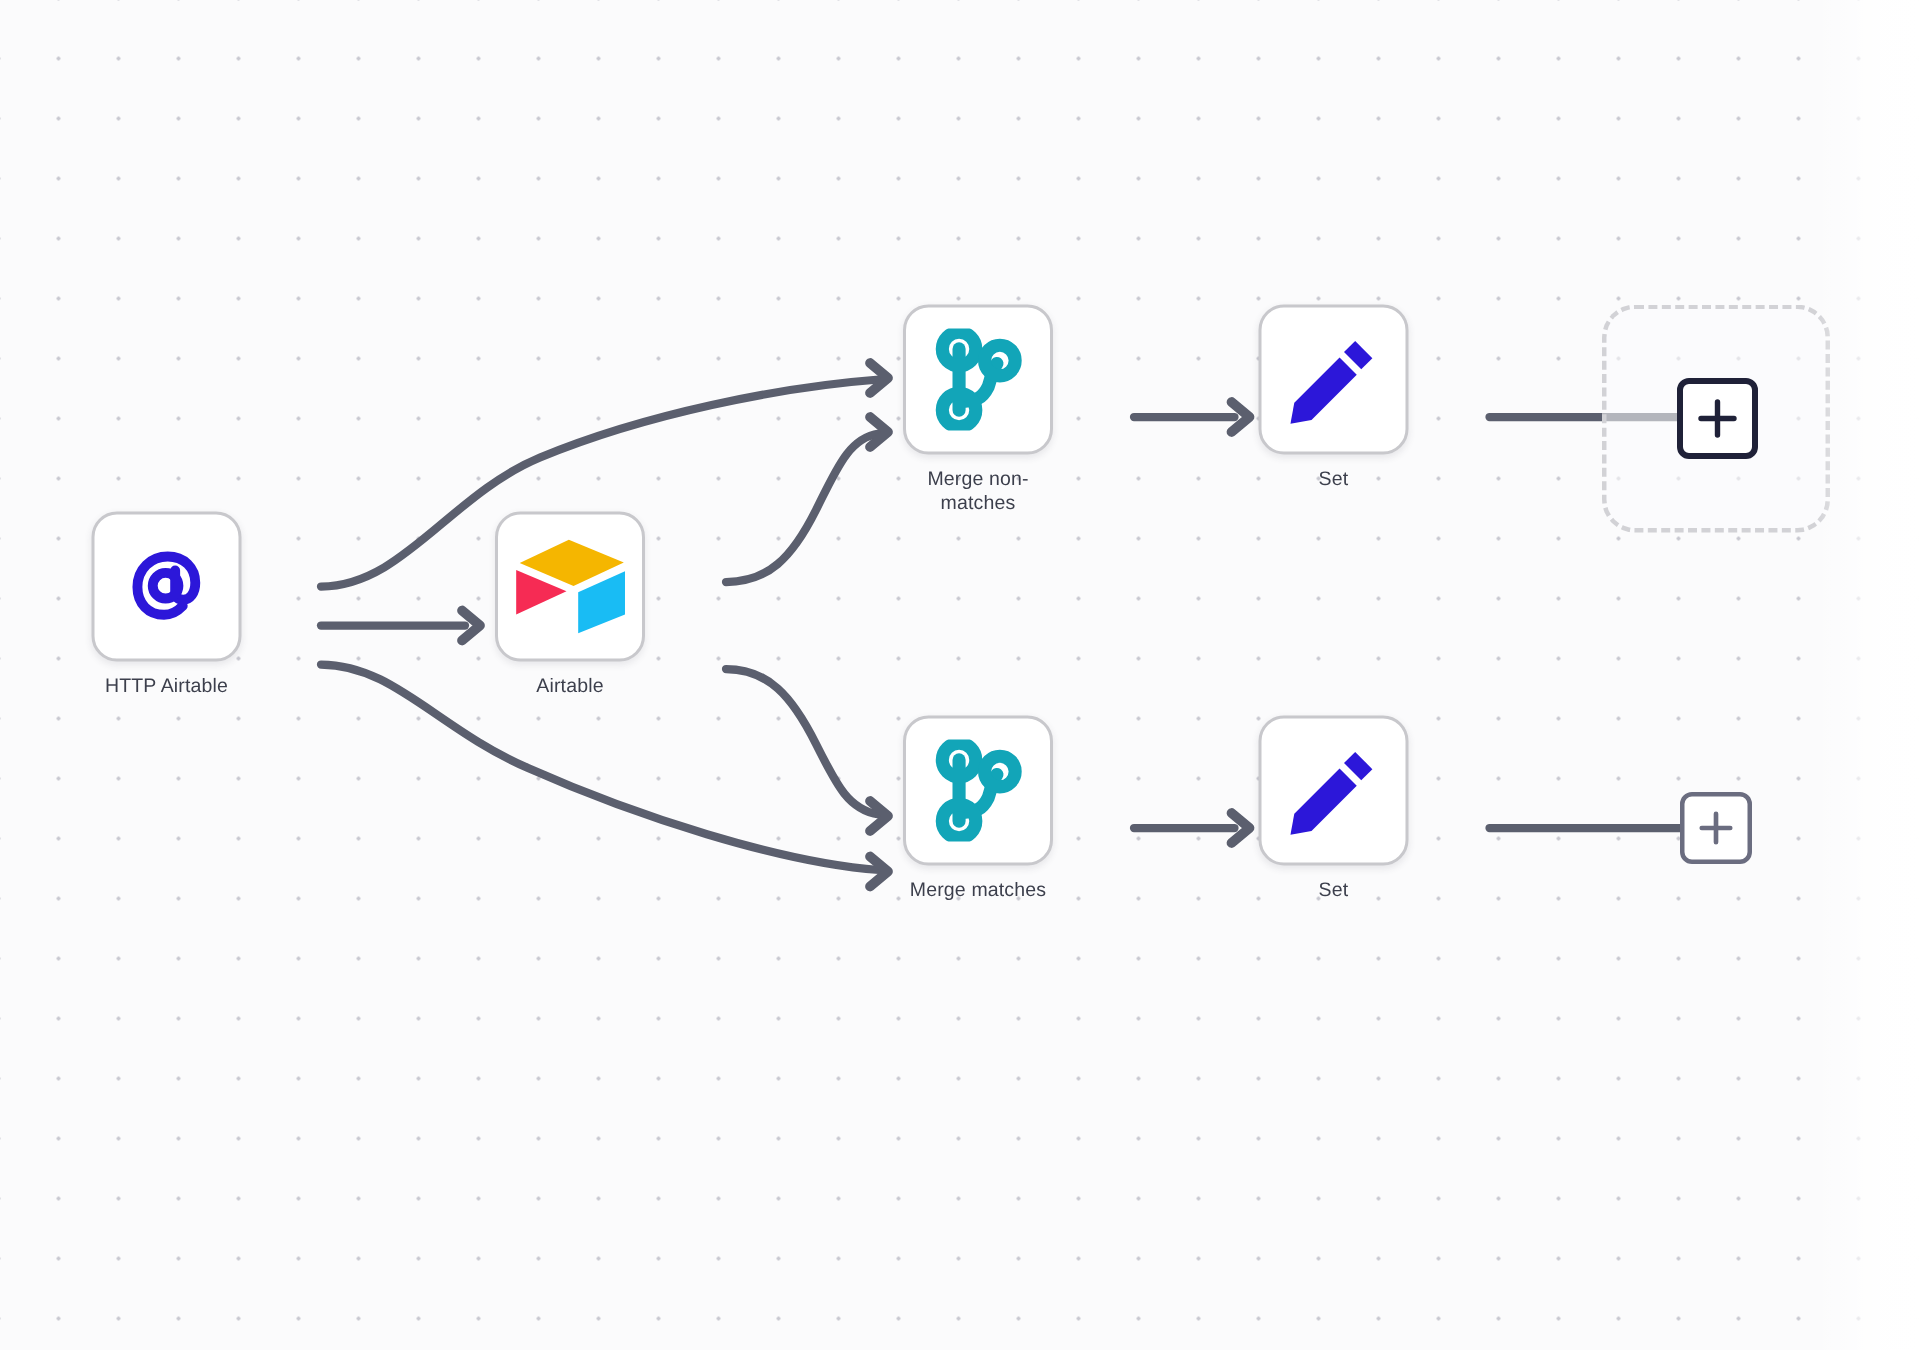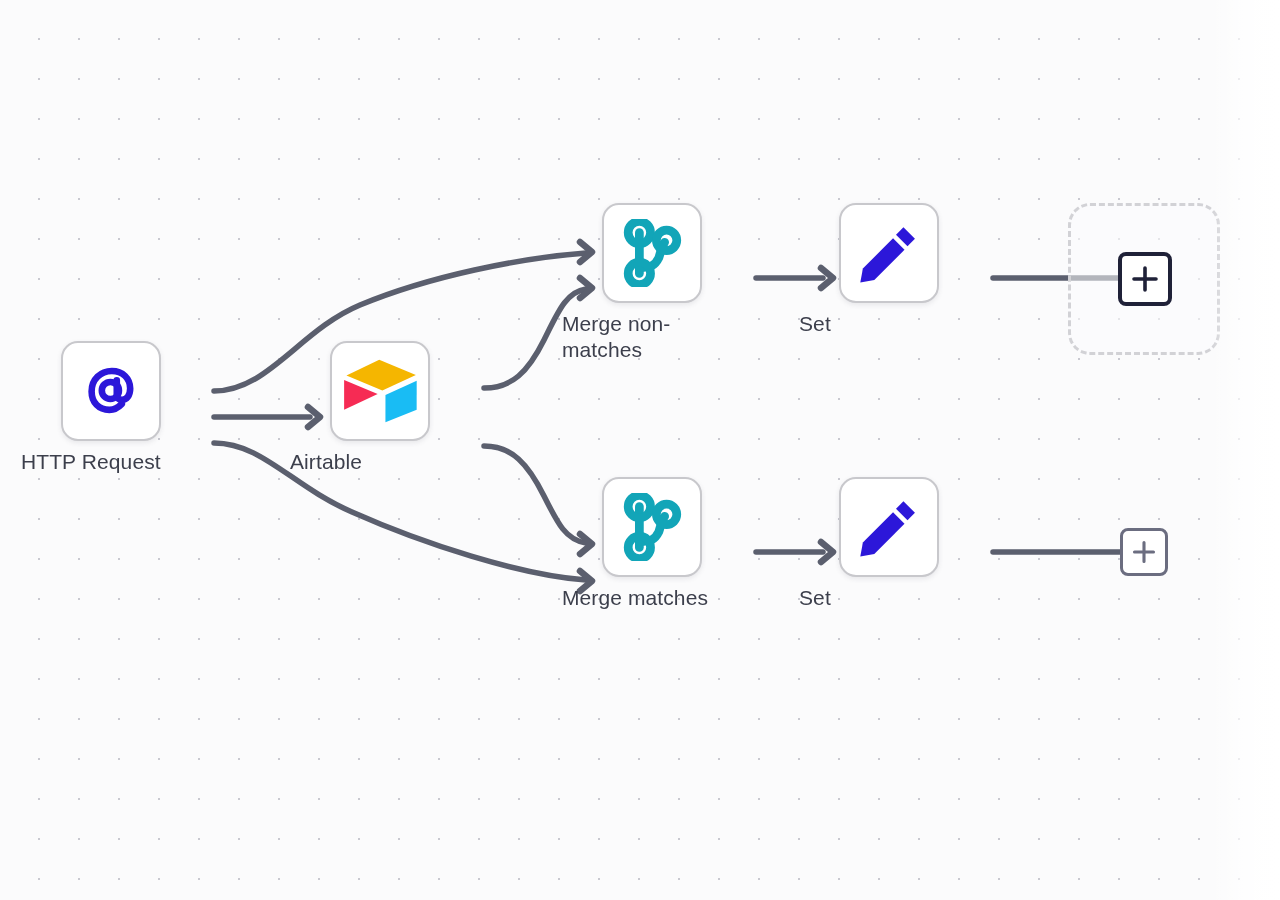--- a/index.html
+++ b/index.html
@@ -66,22 +66,22 @@
     display: flex;
     align-items: center;
     justify-content: center;
   }
 
   .node-label {
     position: absolute;
     top: 108px;
     left: -40px;
     width: 180px;
-    text-align: left;
-    font-size: 21px;
+    text-align: center;
+    font-size: 13px;
     font-weight: 500;
     line-height: 1.25;
     color: #3c3f4c;
     letter-spacing: 0.1px;
     white-space: pre-line;
   }
 
   
   .plus-wrap {
     position: absolute;
@@ -167,21 +167,21 @@
       <span>
         <svg class="icon-svg" width="66" height="66" viewBox="0 0 64 64" xmlns="http://www.w3.org/2000/svg">
           <path d="M42.5 44.5 C38.6 48.6 34.6 50.3 30.4 50.3 C20.2 50.3 13.2 43 13.2 32.4
                    C13.2 20.6 22 12.6 32.8 12.6 C43.4 12.6 50.6 19.9 50.6 29.6
                    C50.6 36.3 47.2 40.6 42.8 40.6 C39.6 40.6 37.6 38.8 37.6 35.6
                    L37.6 21.6" fill="none" stroke="#2c17d9" stroke-width="6.4" stroke-linecap="round"></path>
           <circle cx="31.4" cy="31.5" r="8.3" fill="none" stroke="#2c17d9" stroke-width="6.4"></circle>
         </svg>
       </span>
     </div>
-    <div class="node-label">HTTP Request</div>
+    <div class="node-label">HTTP Airtable</div>
   </div>
 
   <div class="node" style="left:330px; top:341px;">
     <div class="node-card">
       <span>
         <svg class="icon-svg" width="78" height="66" viewBox="0 0 100 84" xmlns="http://www.w3.org/2000/svg">
 
           <path d="M49 2 L96 21.5 L53 41.5 L7 22 Z" fill="#f5b600"></path>
 
           <path d="M4 28 L4 66 L47 46 Z" fill="#f62b54"></path>

